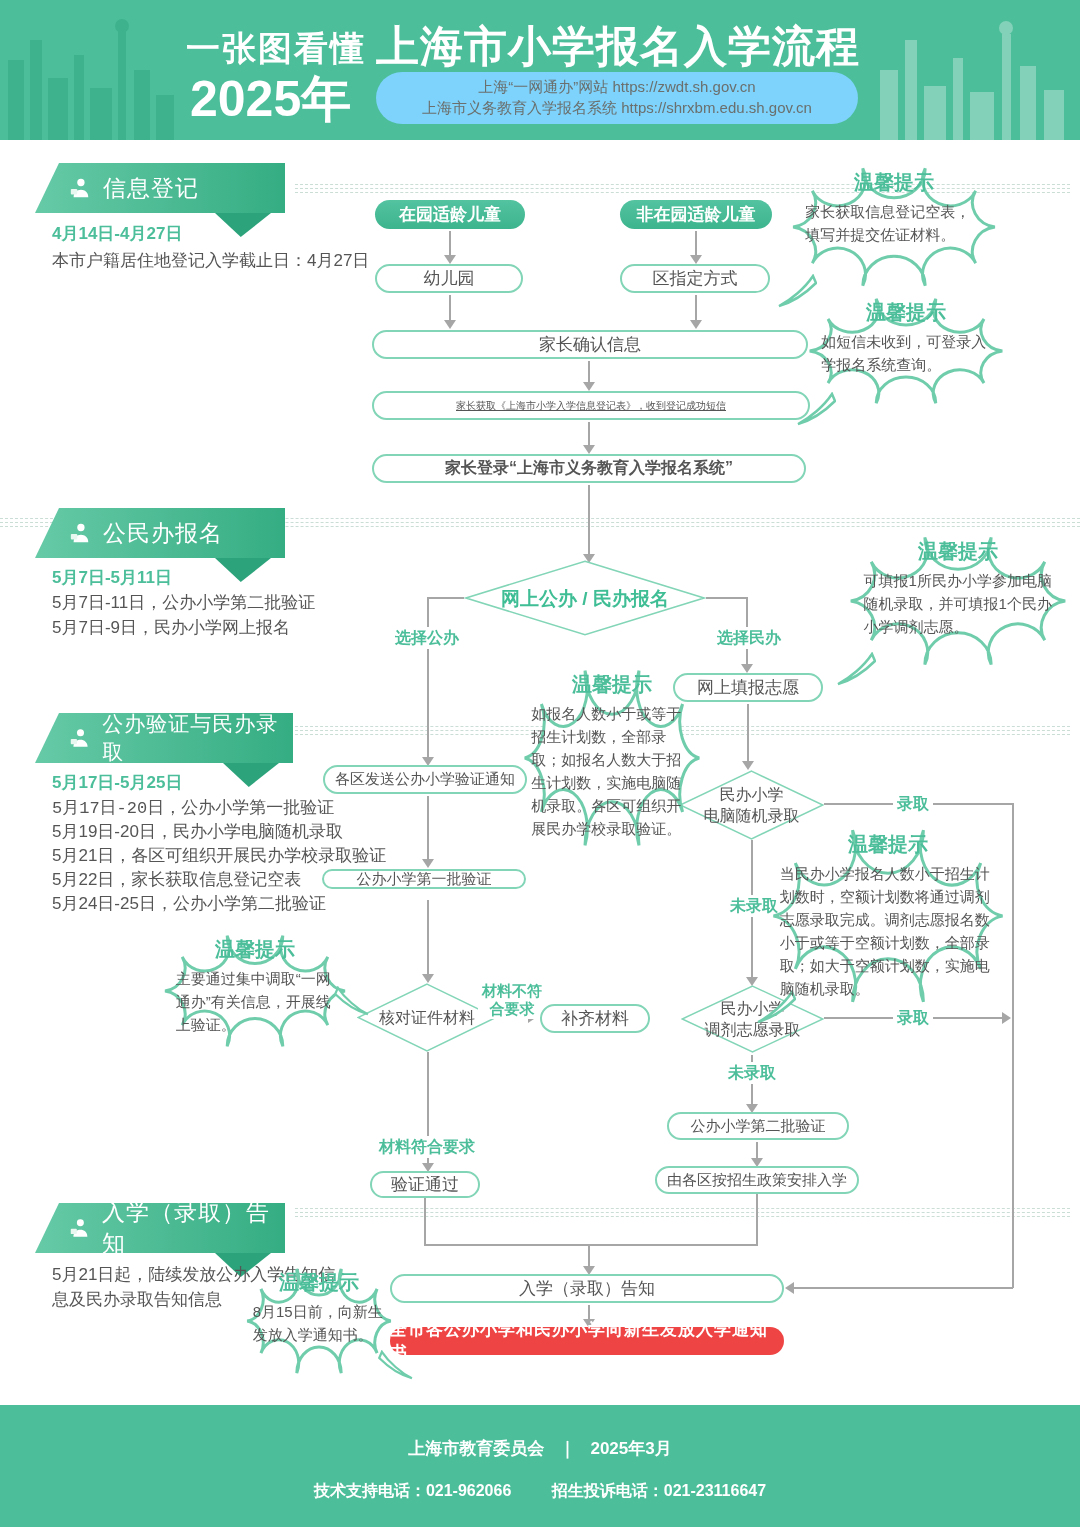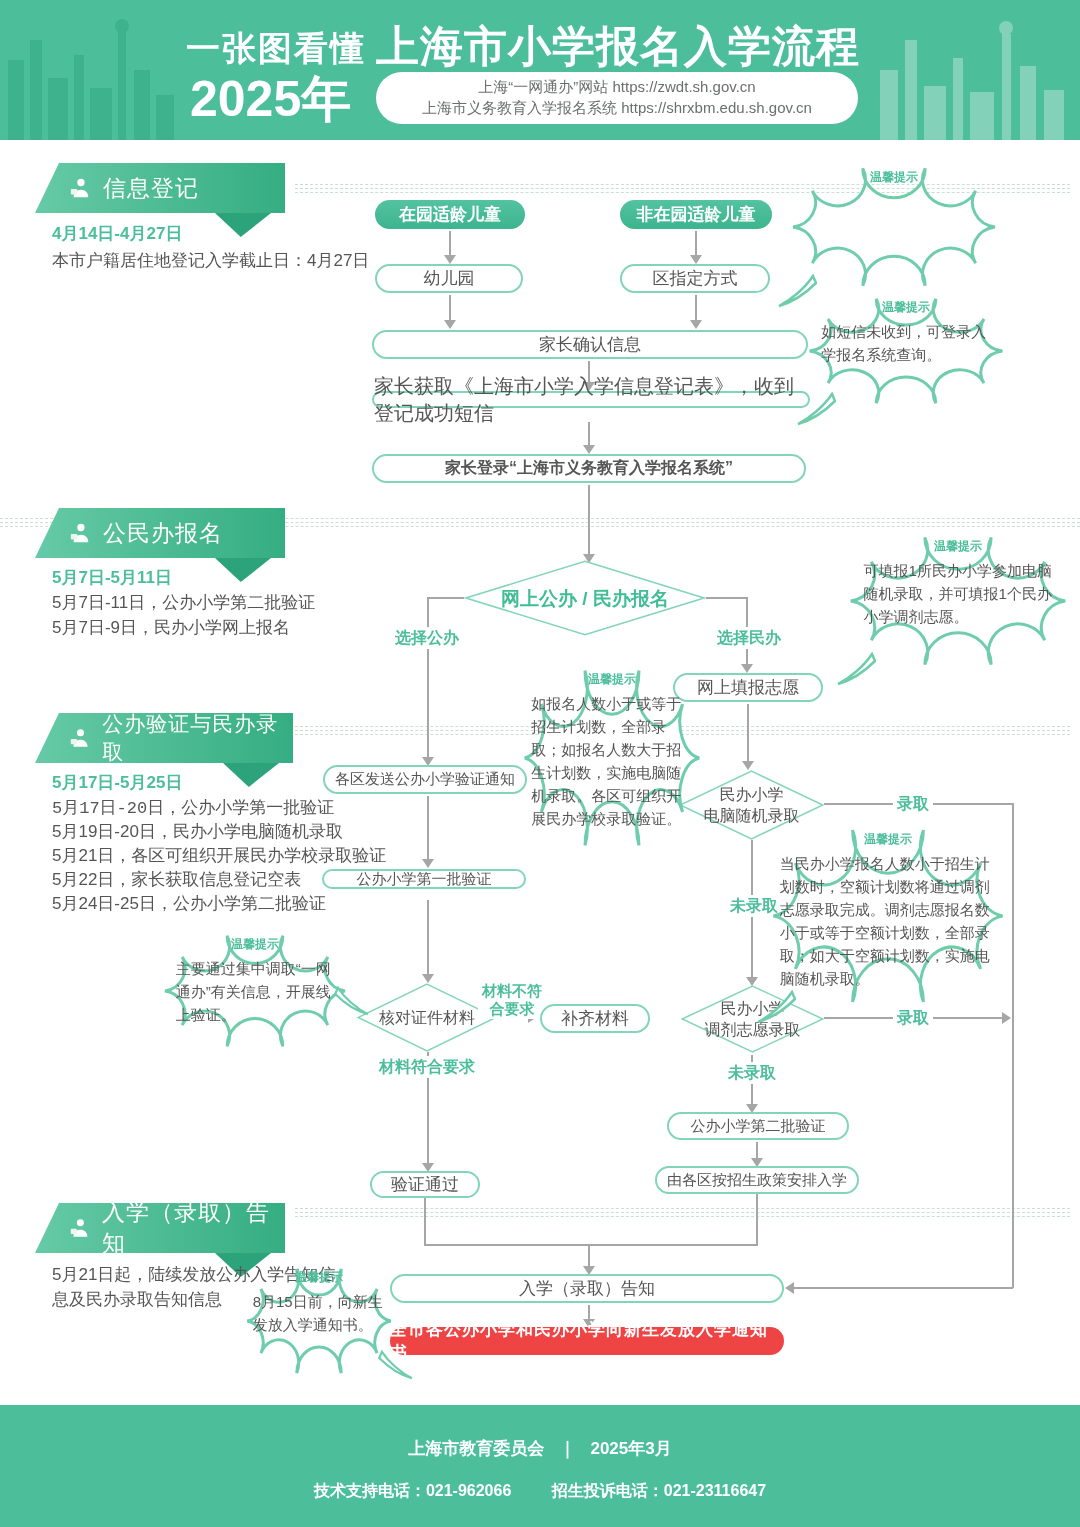--- a/index.html
+++ b/index.html
@@ -6,21 +6,21 @@
   body { background:#e8e8e8; font-family:"Liberation Sans","DejaVu Sans",sans-serif; }
   .page { position:relative; width:1080px; height:1527px; background:#ffffff; margin:0 auto; overflow:hidden; }
 
   
   .band { position:absolute; left:0; width:1080px; background:#4cbe9a; }
   .header { top:0; height:140px; }
   .footer { top:1405px; height:122px; color:#ffffff; text-align:center; }
   .tagline1 { position:absolute; left:186px; top:26px; font-size:34px; font-weight:bold; color:#fff; letter-spacing:2px; }
   .tagline2 { position:absolute; left:190px; top:66px; font-size:50px; font-weight:bold; color:#fff; }
   .main-title { position:absolute; left:376px; top:18px; font-size:43px; font-weight:bold; color:#fff; letter-spacing:1px; }
-  .links-pill { position:absolute; left:376px; top:72px; width:482px; height:52px; background:#ffffff; border-radius:26px;
+  .links-pill { position:absolute; left:376px; top:72px; width:482px; height:52px; background:#7dd3fc; border-radius:26px;
                 display:flex; flex-direction:column; justify-content:center; align-items:center; gap:2px; }
   .links-pill div { font-size:15px; color:#6b6f6d; }
   .footer-line1 { position:absolute; left:0; width:100%; top:32px; font-size:17px; font-weight:bold; }
   .footer-line2 { position:absolute; left:0; width:100%; top:76px; font-size:16px; font-weight:bold; }
   .footer-line2 span { margin:0 18px; }
 
   
   .ribbon { position:absolute; left:35px; width:250px; height:50px; color:#fff;
             background:linear-gradient(90deg,#66caa7,#35ad83);
             clip-path:polygon(24px 0, 100% 0, 100% 100%, 0 100%);
@@ -53,21 +53,21 @@
   .ah-down { position:absolute; width:0; height:0; border-left:6px solid transparent; border-right:6px solid transparent; border-top:9px solid #a6a6a6; }
   .ah-right { position:absolute; width:0; height:0; border-top:6px solid transparent; border-bottom:6px solid transparent; border-left:9px solid #a6a6a6; }
   .ah-left { position:absolute; width:0; height:0; border-top:6px solid transparent; border-bottom:6px solid transparent; border-right:9px solid #a6a6a6; }
   .flow-label { position:absolute; font-size:16px; font-weight:bold; color:#4cbe9a; background:#fff; padding:1px 3px;
                 text-align:center; line-height:20px; }
 
   
   .cloud { position:absolute; }
   .cloud > svg.bubble { position:absolute; left:0; top:0; width:100%; height:100%; }
   .cloud .cbody { position:absolute; left:10%; top:9%; width:80%; height:84%; display:flex; flex-direction:column; align-items:center; }
-  .cloud .ctitle { font-size:12px; font-weight:bold; color:#4cbe9a; margin-bottom:4px; }
+  .cloud .ctitle { font-size:20px; font-weight:bold; color:#4cbe9a; margin-bottom:4px; }
   .cloud .ctext { font-size:15px; color:#555; line-height:23px; text-align:left; }
   .tail { position:absolute; }
 
   .skyline { position:absolute; top:0; left:0; }
 </style>
 </head>
 <body>
 
 <div class="page">
 
@@ -202,21 +202,21 @@
   <div class="vline" style="left:695px; top:295px; height:26px;"></div>
   <div class="ah-down" style="left:690px; top:320px;"></div>
 
   <div class="pill" style="left:372px; top:330px; width:436px; height:29px;">
       <span>家长确认信息</span>
     </div>
 
   <div class="vline" style="left:588px; top:361px; height:22px;"></div>
   <div class="ah-down" style="left:583px; top:382px;"></div>
 
-  <div class="pill small" style="left:372px; top:391px; width:438px; height:17px; font-size:20px;">
+  <div class="pill small" style="left:372px; top:391px; width:438px; height:29px; font-size:10px;text-decoration:underline;">
       <span>家长获取《上海市小学入学信息登记表》，收到登记成功短信</span>
     </div>
 
   <div class="vline" style="left:588px; top:422px; height:24px;"></div>
   <div class="ah-down" style="left:583px; top:445px;"></div>
 
   <div class="pill" style="left:372px; top:454px; width:434px; height:29px; font-size:16px;font-weight:bold;">
       <span>家长登录“上海市义务教育入学报名系统”</span>
     </div>
 
@@ -268,21 +268,21 @@
 
   <div class="hline" style="left:497px; top:1016px; width:32px;"></div>
   <div class="ah-right" style="left:528px; top:1011px;"></div>
   <div class="flow-label" style="left:478px; top:981px; width:68px; font-size:15px; line-height:18px;">材料不符合要求</div>
   <div class="pill" style="left:540px; top:1004px; width:110px; height:29px;">
       <span>补齐材料</span>
     </div>
 
   <div class="vline" style="left:427px; top:1052px; height:112px;"></div>
   <div class="ah-down" style="left:422px; top:1163px;"></div>
-  <div class="flow-label" style="left:376px; top:1056px; width:102px;">材料符合要求</div>
+  <div class="flow-label" style="left:376px; top:1136px; width:102px;">材料符合要求</div>
 
   <div class="pill" style="left:370px; top:1171px; width:110px; height:27px;">
       <span>验证通过</span>
     </div>
 
   <div class="vline" style="left:747px; top:704px; height:58px;"></div>
   <div class="ah-down" style="left:742px; top:761px;"></div>
 
   <div class="diamond" style="left:679px; top:770px; width:145px; height:70px;">
     <svg viewBox="0 0 100 50" preserveAspectRatio="none">
@@ -351,20 +351,21 @@
 
   <div class="cloud" style="left:783px; top:156px; width:222px; height:142px;">
     <svg class="bubble" viewBox="0 0 220 150" preserveAspectRatio="none">
         <path d="M210 75 A26 26 0 0 1 190.9 36.8 A26 26 0 0 1 140.9 13.2 A26 26 0 0 1 79.1 13.2 A26 26 0 0 1 29.1 36.8 A26 26 0 0 1 10 75 A26 26 0 0 1 29.1 113.2 A26 26 0 0 1 79.1 136.8 A26 26 0 0 1 140.9 136.8 A26 26 0 0 1 190.9 113.2 A26 26 0 0 1 210 75 Z" fill="#ffffff" stroke="#6fcdac" stroke-width="3" vector-effect="non-scaling-stroke"></path>
       </svg>
     <svg class="tail" style="left:-6px; top:118px; width:40px; height:34px;" viewBox="0 0 40 34">
         <path d="M36 2 C28 14 14 26 2 32 C16 28 30 18 39 9 Z" fill="#ffffff" stroke="#6fcdac" stroke-width="2.5"></path>
       </svg>
     <div class="cbody">
         <div class="ctitle">温馨提示</div>
+        <div class="ctext">家长获取信息登记空表，填写并提交佐证材料。</div>
       </div>
   </div>
 
   <div class="cloud" style="left:800px; top:288px; width:212px; height:126px;">
     <svg class="bubble" viewBox="0 0 220 150" preserveAspectRatio="none">
         <path d="M210 75 A26 26 0 0 1 190.9 36.8 A26 26 0 0 1 140.9 13.2 A26 26 0 0 1 79.1 13.2 A26 26 0 0 1 29.1 36.8 A26 26 0 0 1 10 75 A26 26 0 0 1 29.1 113.2 A26 26 0 0 1 79.1 136.8 A26 26 0 0 1 140.9 136.8 A26 26 0 0 1 190.9 113.2 A26 26 0 0 1 210 75 Z" fill="#ffffff" stroke="#6fcdac" stroke-width="3" vector-effect="non-scaling-stroke"></path>
       </svg>
     <svg class="tail" style="left:-4px; top:104px; width:40px; height:34px;" viewBox="0 0 40 34">
         <path d="M36 2 C28 14 14 26 2 32 C16 28 30 18 39 9 Z" fill="#ffffff" stroke="#6fcdac" stroke-width="2.5"></path>
       </svg>

